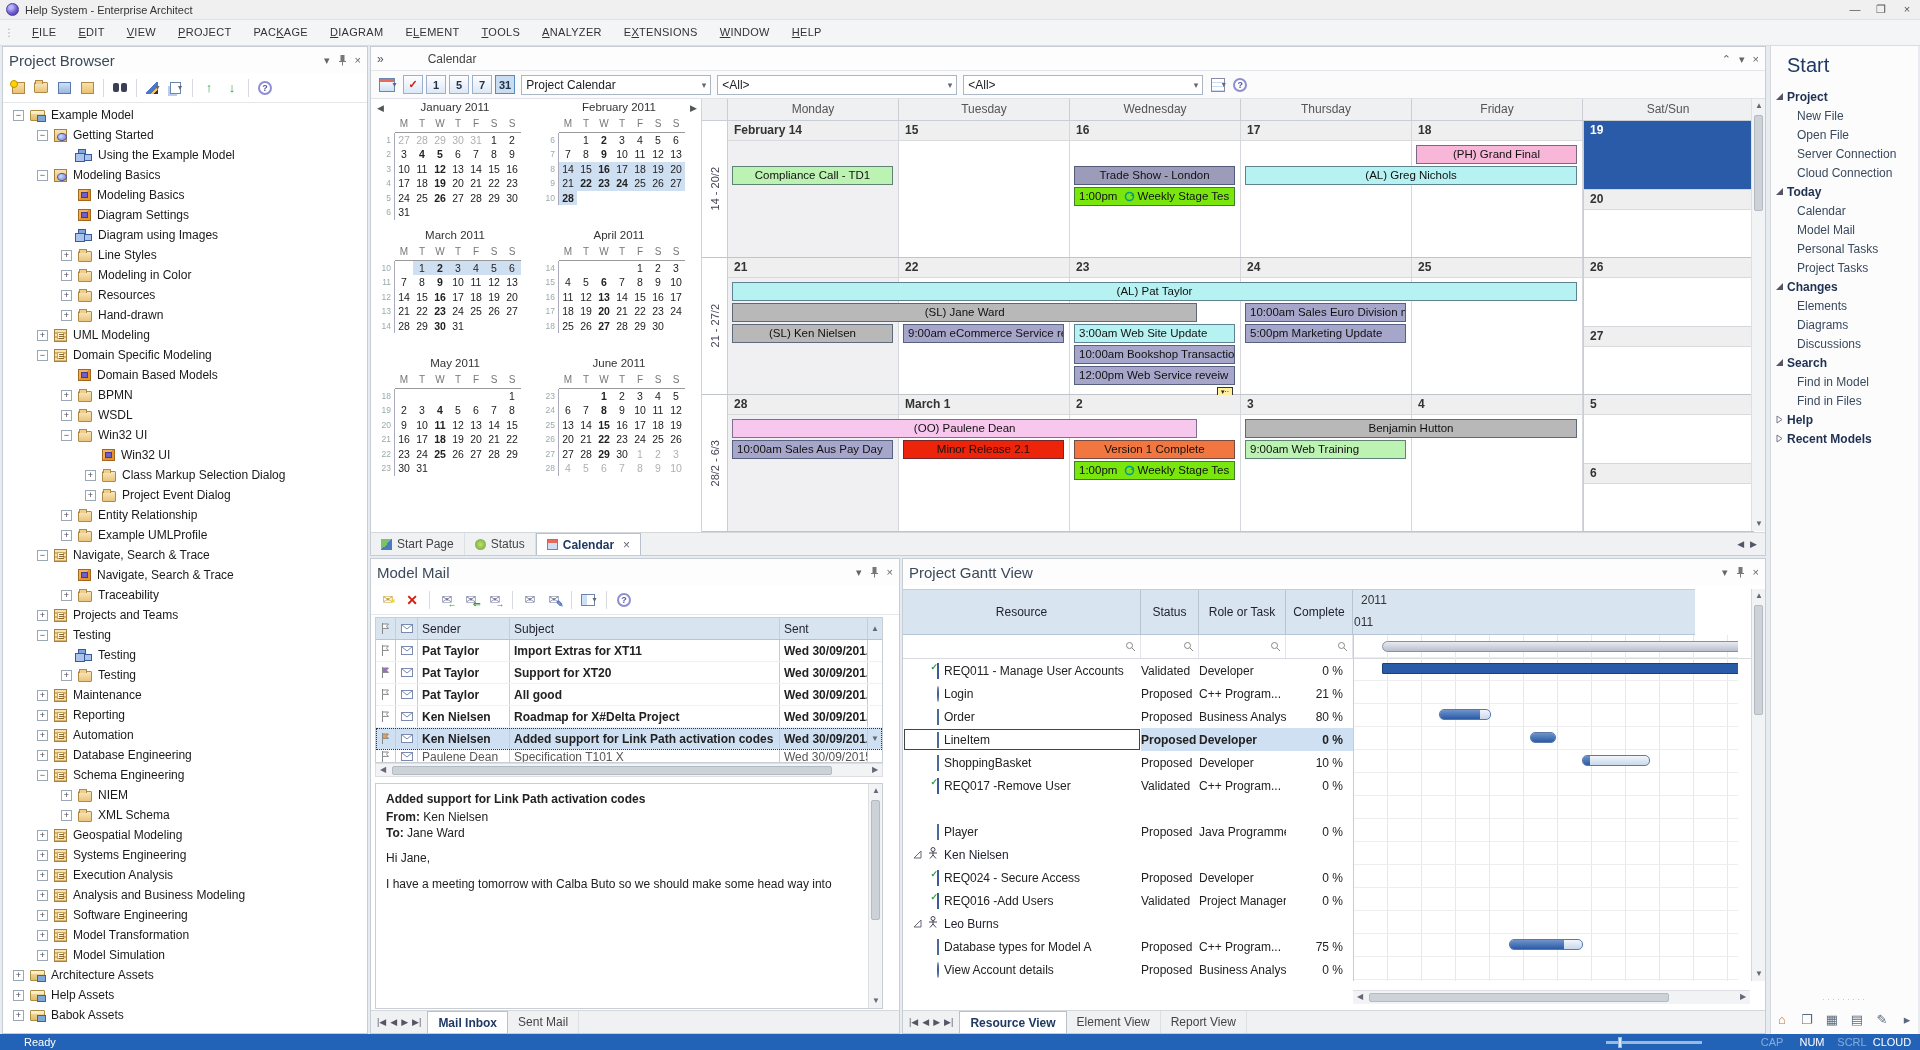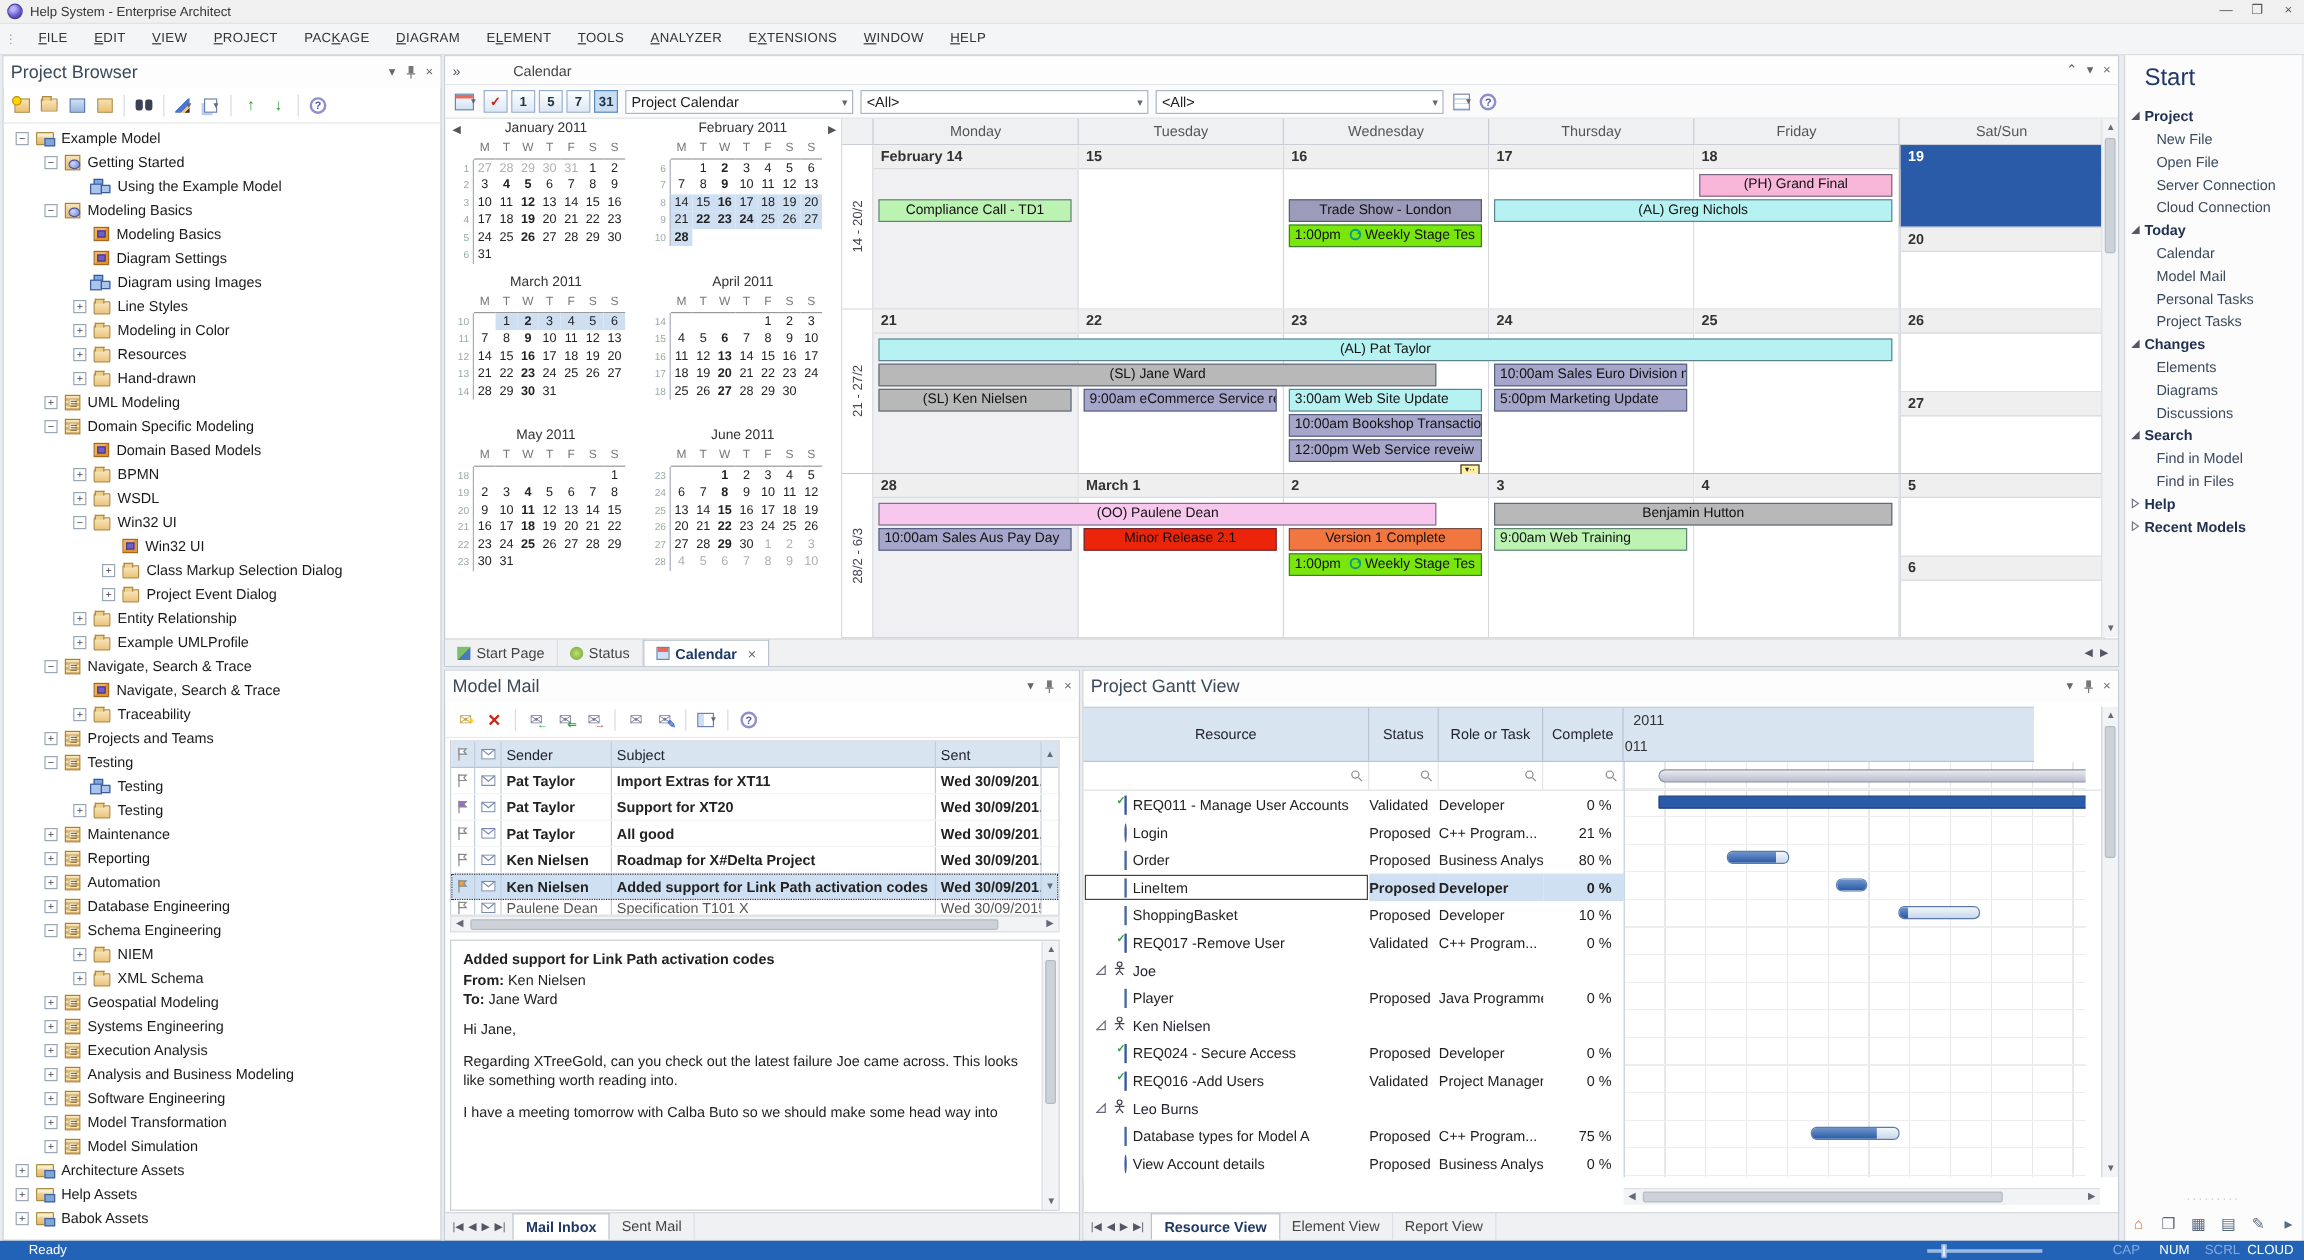--- a/index.html
+++ b/index.html
@@ -1212,21 +1212,20 @@
       <span class="sb-btn" style="left:0; top:-1px;">◀</span>
       <span class="sb-thumb" style="left:16px; top:2px; height:9px; width:440px;"></span>
       <span class="sb-btn" style="right:0; top:-1px;">▶</span>
     </div>
     <div id="mail-preview">
       <div class="pv-subject">Added support for Link Path activation codes</div>
       <div class="pv-line"><b>From:</b> <span>Ken Nielsen</span></div>
       <div class="pv-line"><b>To:</b> <span>Jane Ward</span></div>
       <div class="pv-body" id="mail-body">
           <p>Hi Jane,</p>
-          <p>Regarding XTreeGold, can you check out the latest failure Joe came across. This looks like something worth reading into.</p>
           <p>I have a meeting tomorrow with Calba Buto so we should make some head way into</p>
         </div>
       <div class="vscroll" style="right:0; top:0; bottom:0;">
         <span class="sb-btn" style="top:0;">▲</span>
         <span class="sb-thumb" style="left:2px; top:16px; width:9px; height:120px;"></span>
         <span class="sb-btn" style="bottom:0;">▼</span>
       </div>
     </div>
     <div class="panel-tabs" id="mail-tabs">
         <span class="pt-nav">
@@ -1334,35 +1333,20 @@
         </div>
         <div class="g-row" style="top:115px">
           <div class="gc gc-res">
             <span><span class="gic-req"></span></span>
             <span>REQ017 -Remove User</span>
           </div>
           <div class="gc gc-status">Validated</div>
           <div class="gc gc-role">C++ Program...</div>
           <div class="gc gc-comp">0 %</div>
         </div>
-        <div class="g-row" style="top:138px">
-          <div class="gc gc-res grp">
-            <span><svg width="9" height="9">
-                <path d="M8 1 L8 8 L1 8 Z" fill="none" stroke="#667"></path>
-              </svg></span>
-            <span><svg width="10" height="12">
-                <circle cx="5" cy="2.5" r="2" fill="none" stroke="#445"></circle>
-                <line x1="5" y1="4.5" x2="5" y2="8" stroke="#445"></line>
-                <line x1="1" y1="6" x2="9" y2="6" stroke="#445"></line>
-                <line x1="5" y1="8" x2="2" y2="11.5" stroke="#445"></line>
-                <line x1="5" y1="8" x2="8" y2="11.5" stroke="#445"></line>
-              </svg></span>
-            <span>Joe</span>
-          </div>
-        </div>
         <div class="g-row" style="top:161px">
           <div class="gc gc-res">
             <span><span class="gic-class"></span></span>
             <span>Player</span>
           </div>
           <div class="gc gc-status">Proposed</div>
           <div class="gc gc-role">Java Programmer</div>
           <div class="gc gc-comp">0 %</div>
         </div>
         <div class="g-row" style="top:184px">

